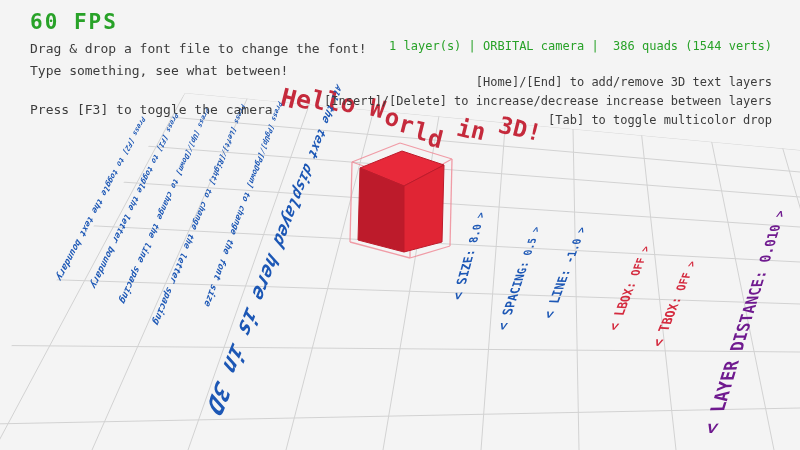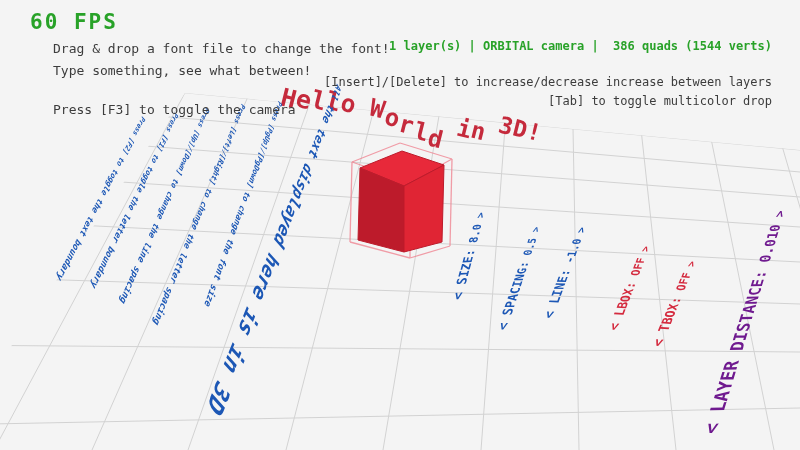--- a/index.html
+++ b/index.html
@@ -6,25 +6,25 @@
   body{
     width:800px;height:450px;overflow:hidden;position:relative;
     background:#f4f4f4;
     font-family:"DejaVu Sans Mono","Liberation Mono",monospace;
   }
   #stage{position:absolute;left:0;top:0;width:800px;height:450px;}
   #gridsvg{position:absolute;left:0;top:0;}
   .hud{position:absolute;line-height:1.35;white-space:pre;}
   #fps{left:30px;top:8px;font-size:21px;font-weight:bold;letter-spacing:2px;}
   #tl-lines{left:30px;top:40px;font-size:13px;color:#3c3c3c;}
-  #tl-lines div{margin-bottom:4px;margin-left:23px;}
+  #tl-lines div{margin-bottom:4px;}
   #tl-lines div.gap{height:14px;}
   #tr{right:28px;top:6px;text-align:right;font-size:12px;color:#3c3c3c;}
   #tr div{margin-bottom:3px;}
-  #tr .status{font-weight:bold;}
+  #tr .status{font-weight:normal;}
   .ptext{position:absolute;transform-origin:0 0;display:flex;align-items:baseline;white-space:pre;font-weight:bold;}
   .ch{display:inline-block;line-height:1;}
   .ql{stroke-width:1;fill:none;}
 </style>
 </head>
 <body>
 
 <div id="stage">
 
   <svg id="gridsvg" width="800" height="450" viewBox="0 0 800 450">
@@ -88,13 +88,13 @@
     <div class="ptext" style="left: 541px; top: 318px; color: rgb(28, 87, 181); transform: rotate(-70deg) skewX(18deg);"><span class="ch" style="font-size: 13px;">&lt;</span><span class="ch" style="font-size: 12.8px;">&nbsp;</span><span class="ch" style="font-size: 12.5px;">L</span><span class="ch" style="font-size: 12.3px;">I</span><span class="ch" style="font-size: 12.1px;">N</span><span class="ch" style="font-size: 11.8px;">E</span><span class="ch" style="font-size: 11.6px;">:</span><span class="ch" style="font-size: 11.4px;">&nbsp;</span><span class="ch" style="font-size: 11.2px;">-</span><span class="ch" style="font-size: 10.9px;">1</span><span class="ch" style="font-size: 10.7px;">.</span><span class="ch" style="font-size: 10.5px;">0</span><span class="ch" style="font-size: 10.2px;">&nbsp;</span><span class="ch" style="font-size: 10px;">&gt;</span></div>
     <div class="ptext" style="left: 606px; top: 330px; color: rgb(212, 42, 62); transform: rotate(-69deg) skewX(18deg);"><span class="ch" style="font-size: 13px;">&lt;</span><span class="ch" style="font-size: 12.8px;">&nbsp;</span><span class="ch" style="font-size: 12.5px;">L</span><span class="ch" style="font-size: 12.3px;">B</span><span class="ch" style="font-size: 12px;">O</span><span class="ch" style="font-size: 11.8px;">X</span><span class="ch" style="font-size: 11.5px;">:</span><span class="ch" style="font-size: 11.3px;">&nbsp;</span><span class="ch" style="font-size: 11px;">O</span><span class="ch" style="font-size: 10.8px;">F</span><span class="ch" style="font-size: 10.5px;">F</span><span class="ch" style="font-size: 10.3px;">&nbsp;</span><span class="ch" style="font-size: 10px;">&gt;</span></div>
     <div class="ptext" style="left: 650px; top: 346px; color: rgb(212, 42, 62); transform: rotate(-68deg) skewX(18deg);"><span class="ch" style="font-size: 13.5px;">&lt;</span><span class="ch" style="font-size: 13.2px;">&nbsp;</span><span class="ch" style="font-size: 12.9px;">T</span><span class="ch" style="font-size: 12.6px;">B</span><span class="ch" style="font-size: 12.3px;">O</span><span class="ch" style="font-size: 12px;">X</span><span class="ch" style="font-size: 11.8px;">:</span><span class="ch" style="font-size: 11.5px;">&nbsp;</span><span class="ch" style="font-size: 11.2px;">O</span><span class="ch" style="font-size: 10.9px;">F</span><span class="ch" style="font-size: 10.6px;">F</span><span class="ch" style="font-size: 10.3px;">&nbsp;</span><span class="ch" style="font-size: 10px;">&gt;</span></div>
     <div class="ptext" style="left: 700px; top: 434px; color: rgb(111, 26, 143); transform: rotate(-73deg) skewX(18deg);"><span class="ch" style="font-size: 19px;">&lt;</span><span class="ch" style="font-size: 18.7px;">&nbsp;</span><span class="ch" style="font-size: 18.4px;">L</span><span class="ch" style="font-size: 18.1px;">A</span><span class="ch" style="font-size: 17.8px;">Y</span><span class="ch" style="font-size: 17.5px;">E</span><span class="ch" style="font-size: 17.3px;">R</span><span class="ch" style="font-size: 17px;">&nbsp;</span><span class="ch" style="font-size: 16.7px;">D</span><span class="ch" style="font-size: 16.4px;">I</span><span class="ch" style="font-size: 16.1px;">S</span><span class="ch" style="font-size: 15.8px;">T</span><span class="ch" style="font-size: 15.5px;">A</span><span class="ch" style="font-size: 15.2px;">N</span><span class="ch" style="font-size: 14.9px;">C</span><span class="ch" style="font-size: 14.6px;">E</span><span class="ch" style="font-size: 14.3px;">:</span><span class="ch" style="font-size: 14px;">&nbsp;</span><span class="ch" style="font-size: 13.8px;">0</span><span class="ch" style="font-size: 13.5px;">.</span><span class="ch" style="font-size: 13.2px;">0</span><span class="ch" style="font-size: 12.9px;">1</span><span class="ch" style="font-size: 12.6px;">0</span><span class="ch" style="font-size: 12.3px;">&nbsp;</span><span class="ch" style="font-size: 12px;">&gt;</span></div>
   </div>
 
 <div class="hud" id="fps" style="color: rgb(40, 162, 40);">60 FPS</div>
 <div class="hud" id="tl-lines"><div>Drag &amp; drop a font file to change the font!</div><div>Type something, see what between!</div><div class="gap"></div><div>Press [F3] to toggle the camera</div></div>
 <div class="hud" id="tr">
   <div class="status" style="color: rgb(40, 162, 40);">1 layer(s) | ORBITAL camera |  386 quads (1544 verts)</div>
-<div>[Insert]/[Delete] to increase/decrease increase between layers</div><div>[Tab] to toggle multicolor drop</div></div>
+<div>[Home]/[End] to add/remove 3D text layers</div><div>[Insert]/[Delete] to increase/decrease increase between layers</div><div>[Tab] to toggle multicolor drop</div></div>
 
 </body></html>

